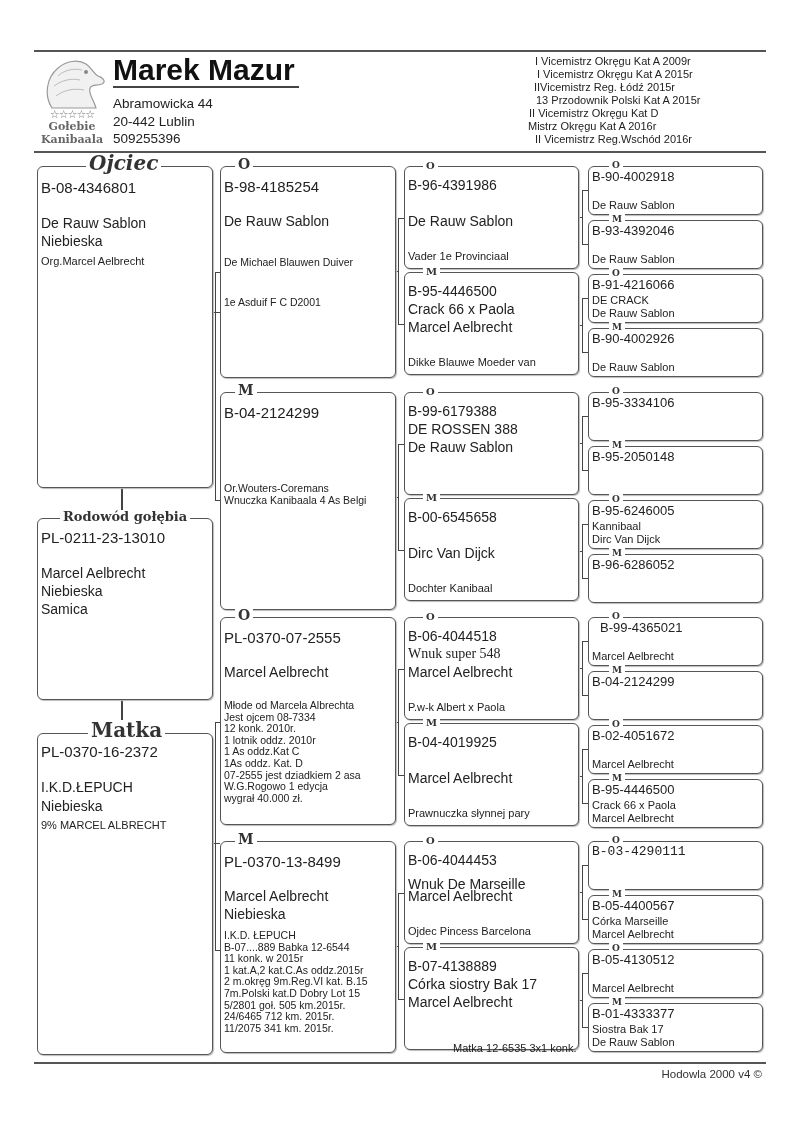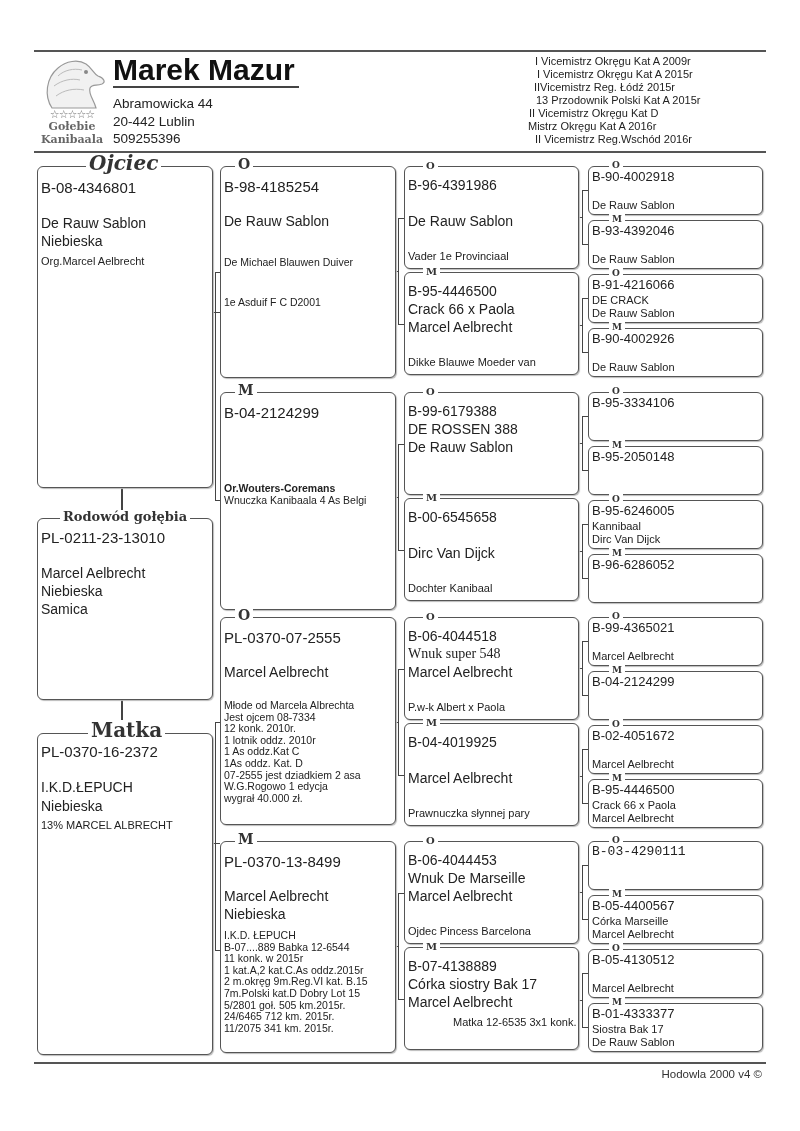--- a/index.html
+++ b/index.html
@@ -142,35 +142,35 @@
   <div class="t l14" style="top:46px;">Marcel Aelbrecht</div>
   <div class="t l14" style="top:64px;">Niebieska</div>
   <div class="t l14" style="top:82px;">Samica</div>
 </div>
 
 <div class="box" style="left:37px;top:733px;width:176px;height:322px;">
   <div class="legend big" style="left:50px;">Matka</div>
   <div class="t ring1" style="top:9px;">PL-0370-16-2372</div>
   <div class="t l14" style="top:45px;">I.K.D.ŁEPUCH</div>
   <div class="t l14" style="top:64px;">Niebieska</div>
-  <div class="t s11" style="top:85px;">13% MARCEL ALBRECHT</div>
+  <div class="t s11" style="top:85px;">9% MARCEL ALBRECHT</div>
 </div>
 
 <div id="gen2">
     <div class="box" style="left: 220px; top: 166px; width: 176px; height: 212px;">
       <div class="legend g2" style="left: 14px;">O</div>
       <div class="t ring2" style="top: 11px;">B-98-4185254</div>
       <div class="t l14" style="top: 46px;">De Rauw Sablon</div>
       <div class="t s10" style="top: 90px;">De Michael  Blauwen Duiver</div>
       <div class="t s10" style="top: 110px; margin-top: 20px;">1e Asduif  F C  D2001</div>
     </div>
     <div class="box" style="left: 220px; top: 392px; width: 176px; height: 218px;">
       <div class="legend g2" style="left: 14px;">M</div>
       <div class="t ring2" style="top: 11px;">B-04-2124299</div>
-      <div class="t s10" style="top: 90px; font-weight: bold;">Or.Wouters-Coremans</div>
+      <div class="t s10" style="top: 90px;">Or.Wouters-Coremans</div>
       <div class="t s10" style="top: 101.6px;">Wnuczka Kanibaala 4 As Belgi</div>
     </div>
     <div class="box" style="left: 220px; top: 617px; width: 176px; height: 208px;">
       <div class="legend g2" style="left: 14px;">O</div>
       <div class="t ring2" style="top: 11px;">PL-0370-07-2555</div>
       <div class="t l14" style="top: 46px;">Marcel Aelbrecht</div>
       <div class="t s10" style="top: 82px;">Młode od Marcela Albrechta</div>
       <div class="t s10" style="top: 93.6px;">Jest ojcem 08-7334</div>
       <div class="t s10" style="top: 105.2px;">12 konk. 2010r.</div>
       <div class="t s10" style="top: 116.8px;">1 lotnik oddz. 2010r</div>
@@ -232,30 +232,30 @@
     </div>
     <div class="box" style="left: 404px; top: 723px; width: 175px; height: 103px;">
       <div class="legend g3" style="left: 18px;">M</div>
       <div class="t ring3" style="top: 10px;">B-04-4019925</div>
       <div class="t l14" style="top: 46px;">Marcel Aelbrecht</div>
       <div class="t s11" style="top: 83px;">Prawnuczka słynnej pary</div>
     </div>
     <div class="box" style="left: 404px; top: 841px; width: 175px; height: 103px;">
       <div class="legend g3" style="left: 18px;">O</div>
       <div class="t ring3" style="top: 10px;">B-06-4044453</div>
-      <div class="t l14" style="top: 28px;">Wnuk De Marseille</div>
+      <div class="t l14" style="top: 34px;">Wnuk De Marseille</div>
       <div class="t l14" style="top: 46px;">Marcel Aelbrecht</div>
       <div class="t s11" style="top: 83px;">Ojdec Pincess Barcelona</div>
     </div>
     <div class="box" style="left: 404px; top: 947px; width: 175px; height: 103px;">
       <div class="legend g3" style="left: 18px;">M</div>
       <div class="t ring3" style="top: 10px;">B-07-4138889</div>
       <div class="t l14" style="top: 28px;">Córka siostry Bak 17</div>
       <div class="t l14" style="top: 46px;">Marcel Aelbrecht</div>
-      <div class="t s11" style="top: 68px; padding-left: 45px;">Matka 12-6535 3x1 konk.</div>
+      <div class="t s11" style="top: 94px; padding-left: 45px;">Matka 12-6535 3x1 konk.</div>
     </div>
   </div>
 
 <div id="gen4">
     <div class="box" style="left: 588px; top: 166px; width: 175px; height: 49px;">
       <div class="legend g4" style="left: 20px;">O</div>
       <div class="t ring4" style="top: 2px;">B-90-4002918</div>
       <div class="t s11" style="top: 32px;">De Rauw Sablon</div>
     </div>
     <div class="box" style="left: 588px; top: 220px; width: 175px; height: 49px;">
@@ -287,21 +287,21 @@
       <div class="t ring4" style="top: 2px;">B-95-6246005</div>
       <div class="t s11" style="top: 19px;">Kannibaal</div>
       <div class="t s11" style="top: 32px;">Dirc Van Dijck</div>
     </div>
     <div class="box" style="left: 588px; top: 554px; width: 175px; height: 49px;">
       <div class="legend g4" style="left: 20px;">M</div>
       <div class="t ring4" style="top: 2px;">B-96-6286052</div>
     </div>
     <div class="box" style="left: 588px; top: 617px; width: 175px; height: 49px;">
       <div class="legend g4" style="left: 20px;">O</div>
-      <div class="t ring4" style="top: 2px;">B-99-4365021</div>
+      <div class="t ring4" style="top: 2px; margin-left: 8px;">B-99-4365021</div>
       <div class="t s11" style="top: 32px;">Marcel Aelbrecht</div>
     </div>
     <div class="box" style="left: 588px; top: 671px; width: 175px; height: 49px;">
       <div class="legend g4" style="left: 20px;">M</div>
       <div class="t ring4" style="top: 2px;">B-04-2124299</div>
     </div>
     <div class="box" style="left: 588px; top: 725px; width: 175px; height: 49px;">
       <div class="legend g4" style="left: 20px;">O</div>
       <div class="t ring4" style="top: 2px;">B-02-4051672</div>
       <div class="t s11" style="top: 32px;">Marcel Aelbrecht</div>

